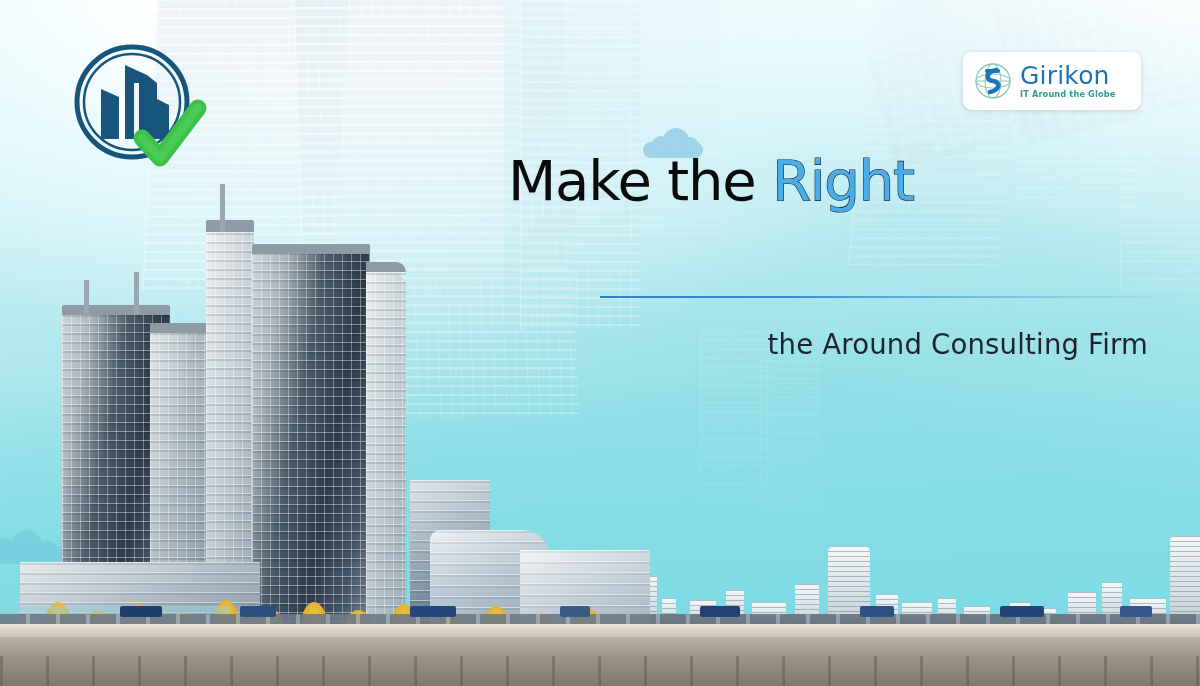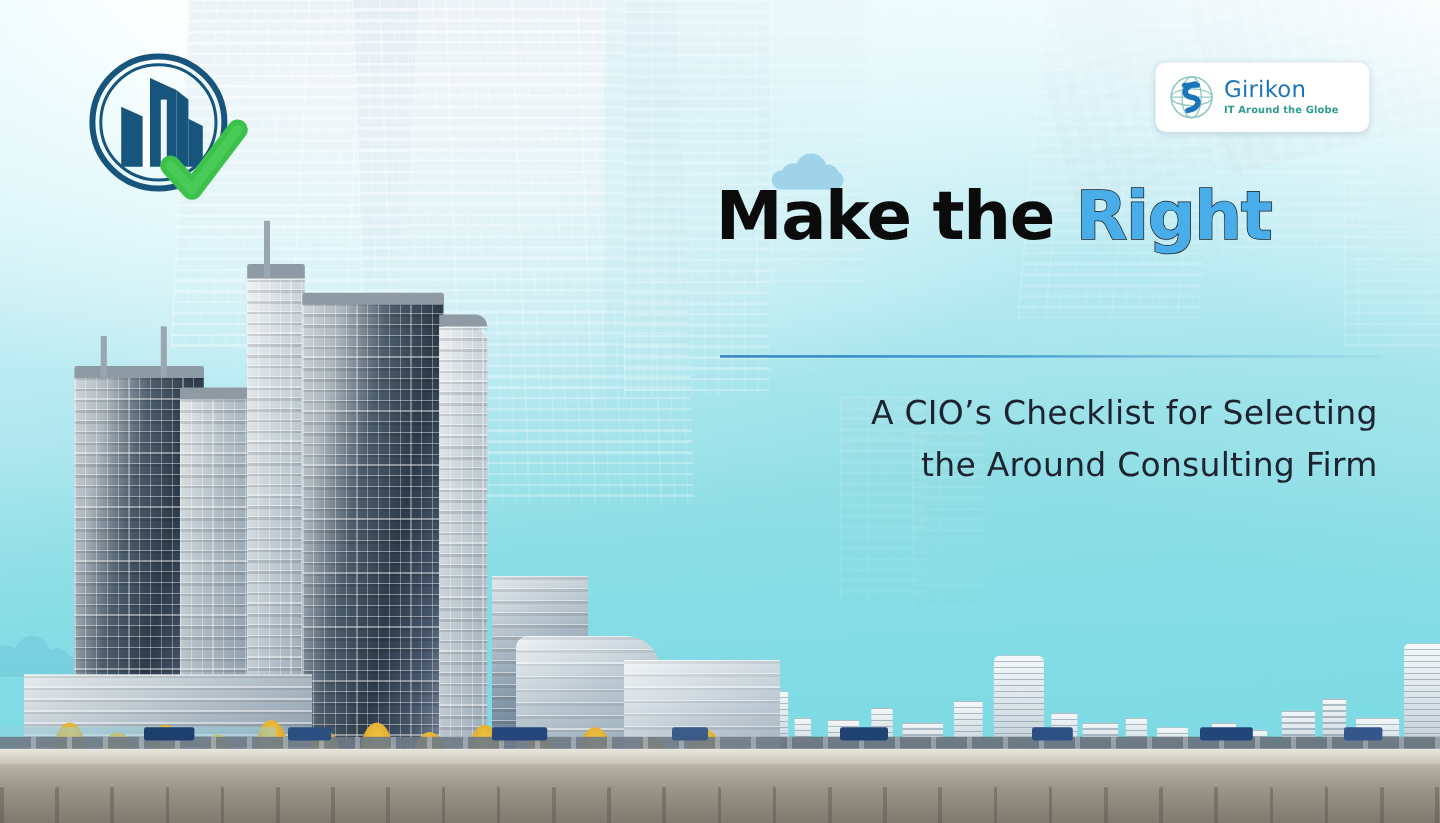--- a/index.html
+++ b/index.html
@@ -127,33 +127,33 @@
   .logo-card{
     position:absolute;left:963px;top:52px;width:178px;height:58px;
     background:#ffffff;border-radius:9px;
     box-shadow:0 1px 5px rgba(40,70,90,0.16);
     display:flex;align-items:center;gap:7px;padding:0 10px;box-sizing:border-box;
   }
   .logo-globe{width:40px;height:40px;flex:0 0 40px;}
   .logo-words{display:flex;flex-direction:column;line-height:1;}
   .logo-name{
     font-family:"DejaVu Sans",sans-serif;
-    font-size:19px;font-weight:400;color:#1b75bb;letter-spacing:.2px;
+    font-size:25px;font-weight:400;color:#1b75bb;letter-spacing:.2px;
   }
   .logo-tag{
     font-family:"DejaVu Sans",sans-serif;
     font-size:8.2px;font-weight:700;color:#2e9d8f;letter-spacing:.15px;margin-top:2px;text-align:right;
   }
 
   
   .headline{
     position:absolute;right:52px;top:150px;width:640px;
-    text-align:center;
+    text-align:left;
     font-family:"DejaVu Sans",sans-serif;
-    font-weight:700;
+    font-weight:400;
     font-size:56px;
     line-height:1.12;
     letter-spacing:-1.2px;
   }
   .hl-line{display:block;white-space:nowrap;}
   .hl-dark{color:#0b0b0b;}
   .hl-blue{color:#49ade9;-webkit-text-stroke:1.2px #1c1c1c;paint-order:stroke fill;}
 
   .rule{
     position:absolute;left:600px;top:296px;width:552px;height:2px;
@@ -351,17 +351,16 @@
     </div>
   </div>
 
   <div class="headline">
     <span class="hl-line"><span class="hl-dark">Make the </span><span class="hl-blue">Right</span></span>
   </div>
 
   <div class="rule"></div>
 
   <div class="subhead">
-    <span class="sub-line">A CIO’s Checklist for Selecting</span>
     <span class="sub-line">the Around Consulting Firm</span>
   </div>
 
 </div>
 
 </body></html>

